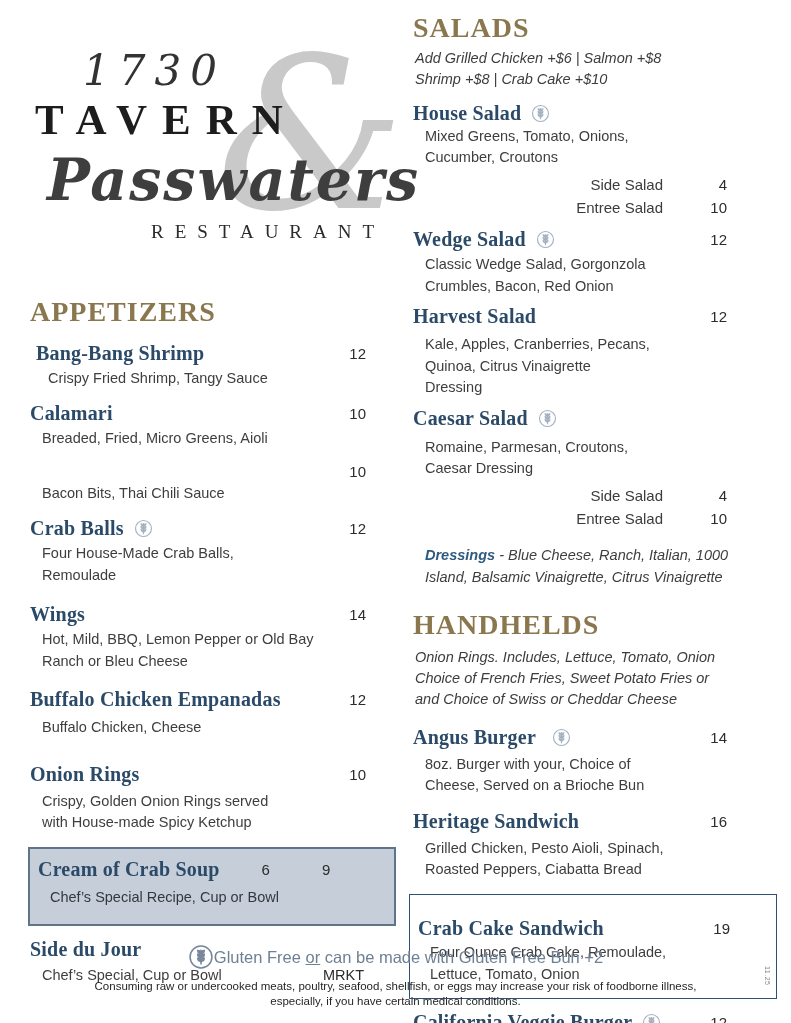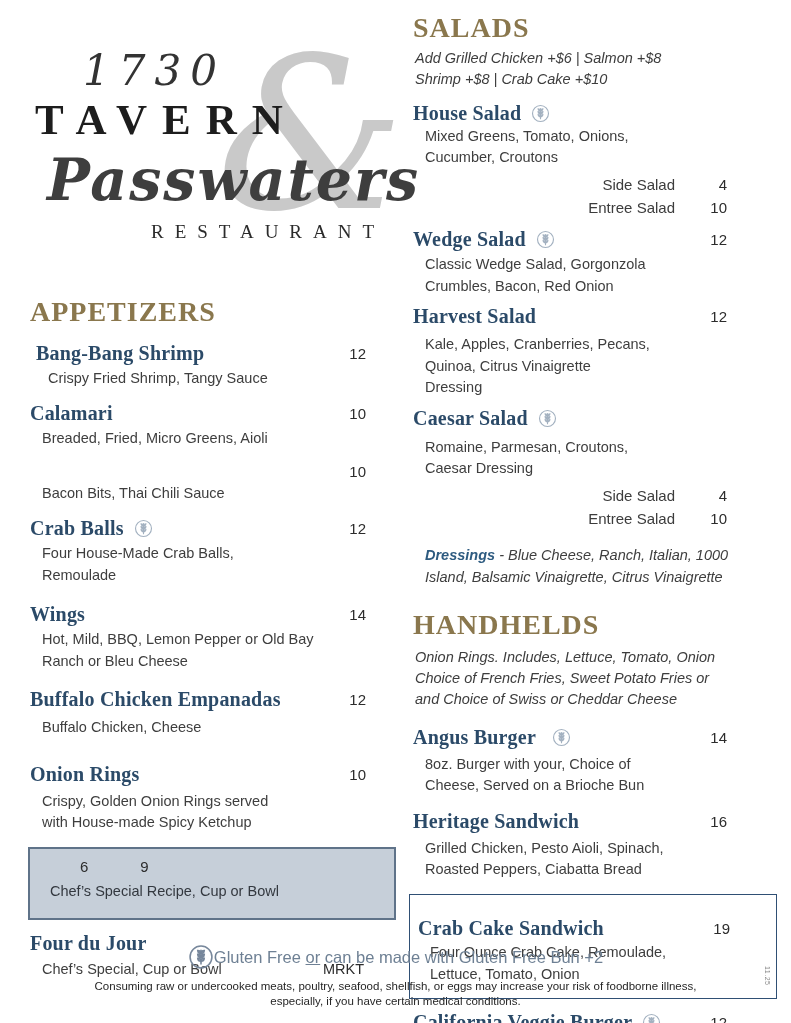--- a/index.html
+++ b/index.html
@@ -72,21 +72,21 @@
   #col-left  .item-price { margin-right: 30px; }
   #col-right .item-price { margin-right: 44px; }
   .item-desc {
     font-size: 14.5px; color: #3e3e3e; line-height: 1.48;
     padding-left: 12px; margin-top: 3px;
   }
   .desc-line {}
   .desc-row { display: flex; }
   .desc-row .mkt { margin-left: auto; margin-right: 32px; font-size: 14.5px; color:#2c2c2c; }
 
-  .subrow { display: flex; justify-content: flex-end; font-size: 15px; line-height: 1.35; margin-top: 3px; }
+  .subrow { display: flex; justify-content: flex-end; font-size: 15px; line-height: 1.35; margin-top: 3px; gap: 12px; }
   .subrow-price { width: 52px; text-align: right; margin-right: 44px; color:#2c2c2c; }
 
   .dual-price { display: inline-flex; }
   .dual-price span { font-size: 15px; color: #2c2c2c; }
   .dual-price .p1 { margin-left: 42px; }
   .dual-price .p2 { margin-left: 52px; }
 
   .box-gray {
     background: #c6cfd9; border: 2px solid #5f7389;
     padding: 9px 10px 16px 8px; margin: 6px 0 12px -2px;
@@ -221,33 +221,34 @@
         <span class="item-price">10</span>
       </div>
       <div class="item-desc" style="margin-top:5px;">
         <div class="desc-line">Crispy, Golden Onion Rings served</div>
         <div class="desc-line">with House-made Spicy Ketchup</div>
       </div>
     </div>
 
     <div class="box-gray">
       <div class="item-head">
+        <span class="item-name">Cream of Crab Soup</span>
         <span class="dual-price">
           <span class="p1">6</span>
           <span class="p2">9</span>
         </span>
       </div>
       <div class="item-desc" style="margin-top:6px;">
           <div class="desc-line">Chef’s Special Recipe, Cup or Bowl</div>
         </div>
     </div>
 
     <div class="item">
       <div class="item-head">
-        <span class="item-name">Four du Jour</span>
+        <span class="item-name">Side du Jour</span>
       </div>
       <div class="item-desc desc-row" style="margin-top:4px;">
         <span class="desc-line">Chef’s Special, Cup or Bowl</span>
         <span class="mkt">MRKT</span>
       </div>
     </div>
   </div>
 
   <div class="col" id="col-right">
     <div class="section-title" style="margin-bottom:10px;">SALADS</div>

